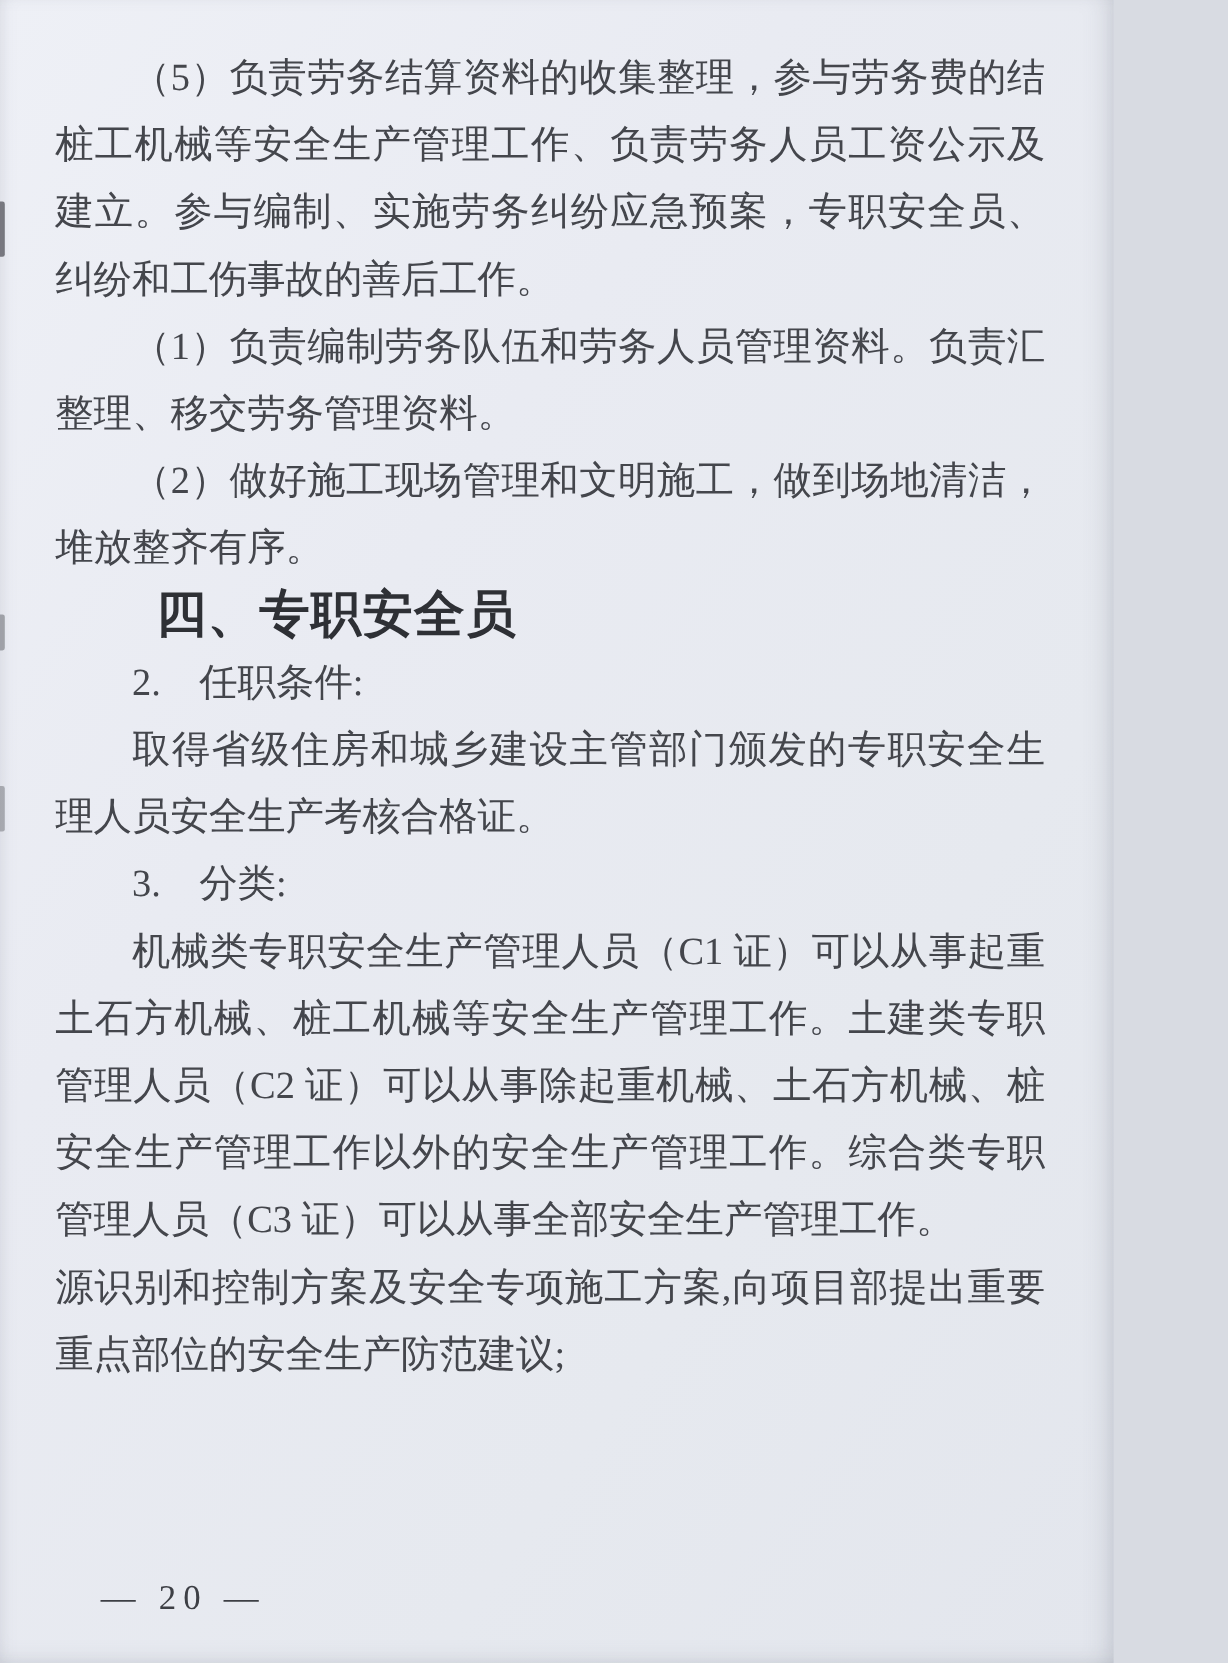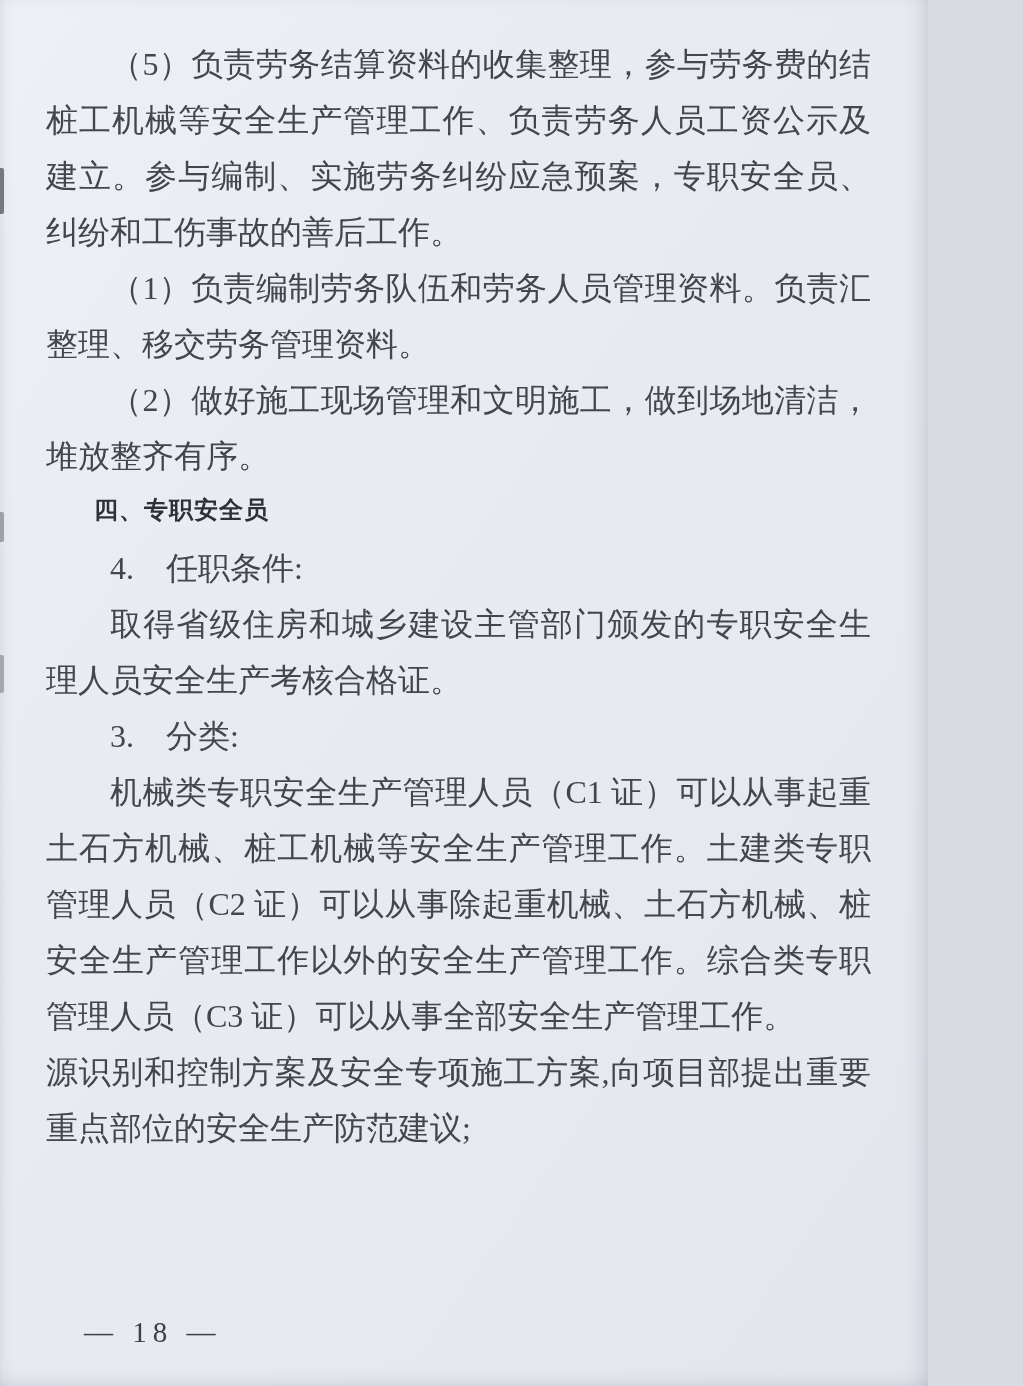--- a/index.html
+++ b/index.html
@@ -51,23 +51,23 @@
     white-space: normal;
   }
   .line.last {
     text-align: center;
     text-align-last: left;
   }
   .line.first {
     text-indent: 2em;
   }
   .line.heading {
-    font-family: Liberation Mono, monospace;
+    font-family: Liberation Sans, sans-serif;
     font-weight: 700;
-    font-size: 24px;
+    font-size: 42px;
     color: #2e3035;
     letter-spacing: 1px;
   }
   .page-number {
     position: absolute;
     left: 84px;
     top: 1310px;
     font-size: 29px;
     line-height: 44px;
     color: #3d3f45;
@@ -87,27 +87,27 @@
 
   <div class="line first">（5）负责劳务结算资料的收集整理，参与劳务费的结算。</div>
       <div class="line">桩工机械等安全生产管理工作、负责劳务人员工资公示及台帐的</div>
       <div class="line">建立。参与编制、实施劳务纠纷应急预案，专职安全员、处理劳务</div>
       <div class="line last">纠纷和工伤事故的善后工作。</div>
       <div class="line first">（1）负责编制劳务队伍和劳务人员管理资料。负责汇总、</div>
       <div class="line last">整理、移交劳务管理资料。</div>
       <div class="line first">（2）做好施工现场管理和文明施工，做到场地清洁，材料</div>
       <div class="line last">堆放整齐有序。</div>
       <div class="line first last heading">四、专职安全员</div>
-      <div class="line first last">4.　任职条件:</div>
+      <div class="line first last">2.　任职条件:</div>
       <div class="line first">取得省级住房和城乡建设主管部门颁发的专职安全生产管</div>
       <div class="line last">理人员安全生产考核合格证。</div>
       <div class="line first last">3.　分类:</div>
       <div class="line first">机械类专职安全生产管理人员（C1 证）可以从事起重机械、</div>
       <div class="line">土石方机械、桩工机械等安全生产管理工作。土建类专职安全生产</div>
       <div class="line">管理人员（C2 证）可以从事除起重机械、土石方机械、桩工机械等</div>
       <div class="line">安全生产管理工作以外的安全生产管理工作。综合类专职安全生产</div>
       <div class="line last">管理人员（C3 证）可以从事全部安全生产管理工作。</div>
       <div class="line">源识别和控制方案及安全专项施工方案,向项目部提出重要环节、</div>
       <div class="line last">重点部位的安全生产防范建议;</div>
     </div>
 
-  <div class="page-number">— 18 —</div>
+  <div class="page-number">— 20 —</div>
 </div>
 
 </body></html>

